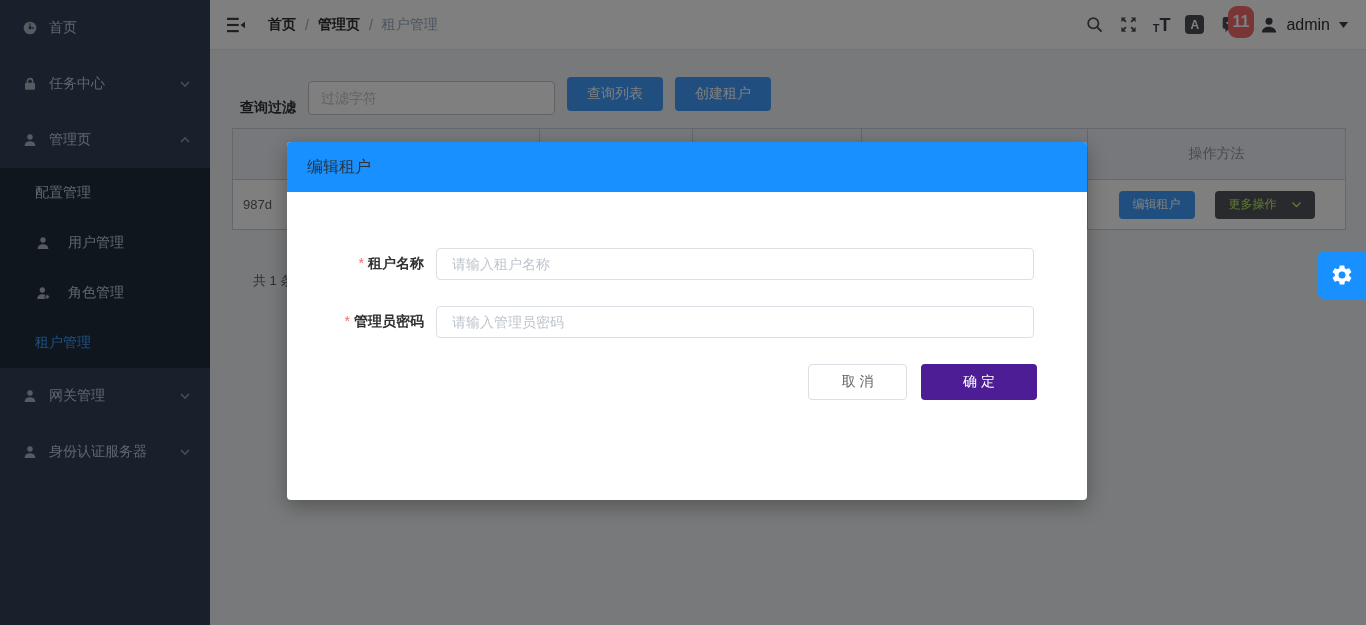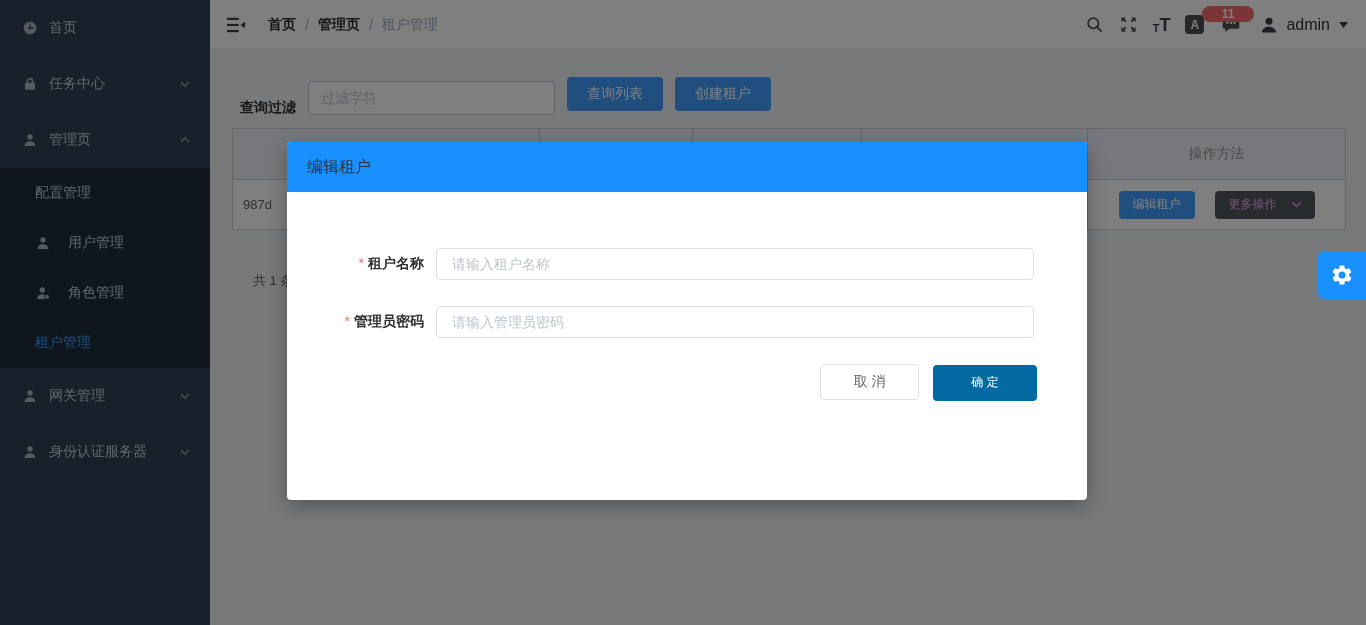--- a/index.html
+++ b/index.html
@@ -33,22 +33,22 @@
   .nav-right{margin-left:auto;display:flex;align-items:center;padding-right:18px;}
   .nav-ico{width:19px;height:19px;margin-left:15px;color:#4a4f55;cursor:pointer;position:relative;}
   .nav-ico svg{width:19px;height:19px;display:block;}
   .tt-icon{margin-left:15px;cursor:pointer;color:#3a3f45;font-weight:bold;display:flex;align-items:flex-end;line-height:1;}
   .tt-small{font-size:11px;}
   .tt-big{font-size:18px;}
   .lang-icon{margin-left:15px;width:19px;height:19px;background:#4a4f55;color:#fff;border-radius:4px;
              display:flex;align-items:center;justify-content:center;font-size:12px;font-weight:bold;cursor:pointer;}
   .msg-wrap{position:relative;margin-left:17px;width:20px;height:19px;cursor:pointer;color:#4a4f55;}
   .msg-wrap svg{width:20px;height:19px;display:block;}
-  .badge{position:absolute;top:-9px;right:-13px;min-width:12px;height:16px;padding:0 20px;background:#f56c6c;
-         border-radius:9px;color:#fff;font-size:12px;font-weight:bold;display:flex;align-items:center;justify-content:center;}
+  .badge{position:absolute;top:-9px;right:-13px;min-width:12px;height:32px;padding:0 5px;background:#f56c6c;
+         border-radius:9px;color:#fff;font-size:16px;font-weight:bold;display:flex;align-items:center;justify-content:center;}
   .user-block{display:flex;align-items:center;margin-left:18px;cursor:pointer;}
   .avatar{width:20px;height:20px;color:#3a3f45;margin-right:7px;}
   .avatar svg{width:20px;height:20px;display:block;}
   .user-name{font-size:16px;color:#303133;}
   .user-caret{margin-left:9px;color:#3a3f45;width:9px;height:6px;}
   .user-caret svg{width:9px;height:6px;display:block;}
 
   
   .content{position:absolute;left:210px;top:50px;width:1156px;height:575px;background:#f0f2f5;z-index:1;}
   .filter-bar{position:absolute;left:30px;top:21px;display:flex;align-items:center;}
@@ -63,21 +63,21 @@
   .tbl-header{height:52px;background:#eef1f6;border:1px solid #c9ced6;}
   .tbl-row{height:50px;background:#ffffff;border:1px solid #c9ced6;border-top:none;}
   .th,.td{display:flex;align-items:center;border-right:1px solid #c9ced6;box-sizing:border-box;overflow:hidden;}
   .th:last-child,.td:last-child{border-right:none;}
   .th{justify-content:center;color:#909399;font-size:14px;}
   .td-id{padding-left:10px;color:#606266;font-size:13px;white-space:nowrap;}
   .td-actions{justify-content:center;gap:20px;}
   .btn-mini{height:28px;padding:0 14px;border:none;border-radius:4px;font-size:12px;cursor:pointer;
             display:inline-flex;align-items:center;font-family:inherit;}
   .btn-edit{background:#409eff;color:#fff;}
-  .btn-more{background:#50555c;color:#f0abfc;gap:15px;}
+  .btn-more{background:#50555c;color:#bef264;gap:15px;}
   .btn-more svg{width:9px;height:6px;display:block;}
   .total-text{position:absolute;left:43px;top:222px;color:#5a6066;font-size:13px;}
 
   
   .overlay{position:absolute;left:0;top:0;width:1366px;height:625px;background:rgba(0,0,0,0.5);z-index:10;}
   .modal{position:absolute;left:287px;top:142px;width:800px;height:358px;background:#fff;border-radius:4px;
          box-shadow:0 6px 20px rgba(0,0,0,0.3);z-index:20;box-sizing:border-box;}
   .modal-header{height:50px;background:#1890ff;border-radius:4px 4px 0 0;display:flex;align-items:center;
                 padding-left:20px;}
   .modal-title{font-size:16px;color:#303133;}
@@ -85,22 +85,22 @@
   .form-row{display:flex;align-items:center;height:32px;margin-bottom:26px;}
   .form-label{width:149px;text-align:right;padding-right:12px;box-sizing:border-box;font-weight:bold;
               font-size:14px;color:#303133;white-space:nowrap;}
   .req-star{color:#f56c6c;margin-right:4px;font-weight:normal;}
   .form-input{width:598px;height:32px;box-sizing:border-box;border:1px solid #dcdfe6;border-radius:4px;
               padding:0 15px;font-size:14px;color:#606266;outline:none;font-family:inherit;}
   .form-input::placeholder{color:#bfc4cc;}
   .modal-footer{margin-top:25px;text-align:right;padding-right:50px;}
   .btn-cancel{width:99px;height:36px;background:#fff;border:1px solid #dcdfe6;border-radius:4px;
               color:#606266;font-size:14px;cursor:pointer;font-family:inherit;}
-  .btn-confirm{width:104px;height:36px;background:#0369a1;border:none;border-radius:4px;margin-left:10px;
-               color:#fff;font-size:12px;cursor:pointer;font-family:inherit;}
+  .btn-confirm{width:116px;height:36px;background:#4c1d95;border:none;border-radius:4px;margin-left:10px;
+               color:#fff;font-size:14px;cursor:pointer;font-family:inherit;}
 
   
   .settings-btn{position:absolute;right:0;top:251px;width:48px;height:48px;background:#1890ff;
                 border-radius:6px 0 0 6px;z-index:30;display:flex;align-items:center;justify-content:center;cursor:pointer;}
   .settings-btn svg{width:24px;height:24px;display:block;}
 </style>
 </head>
 <body>
 
 <div class="screen">

